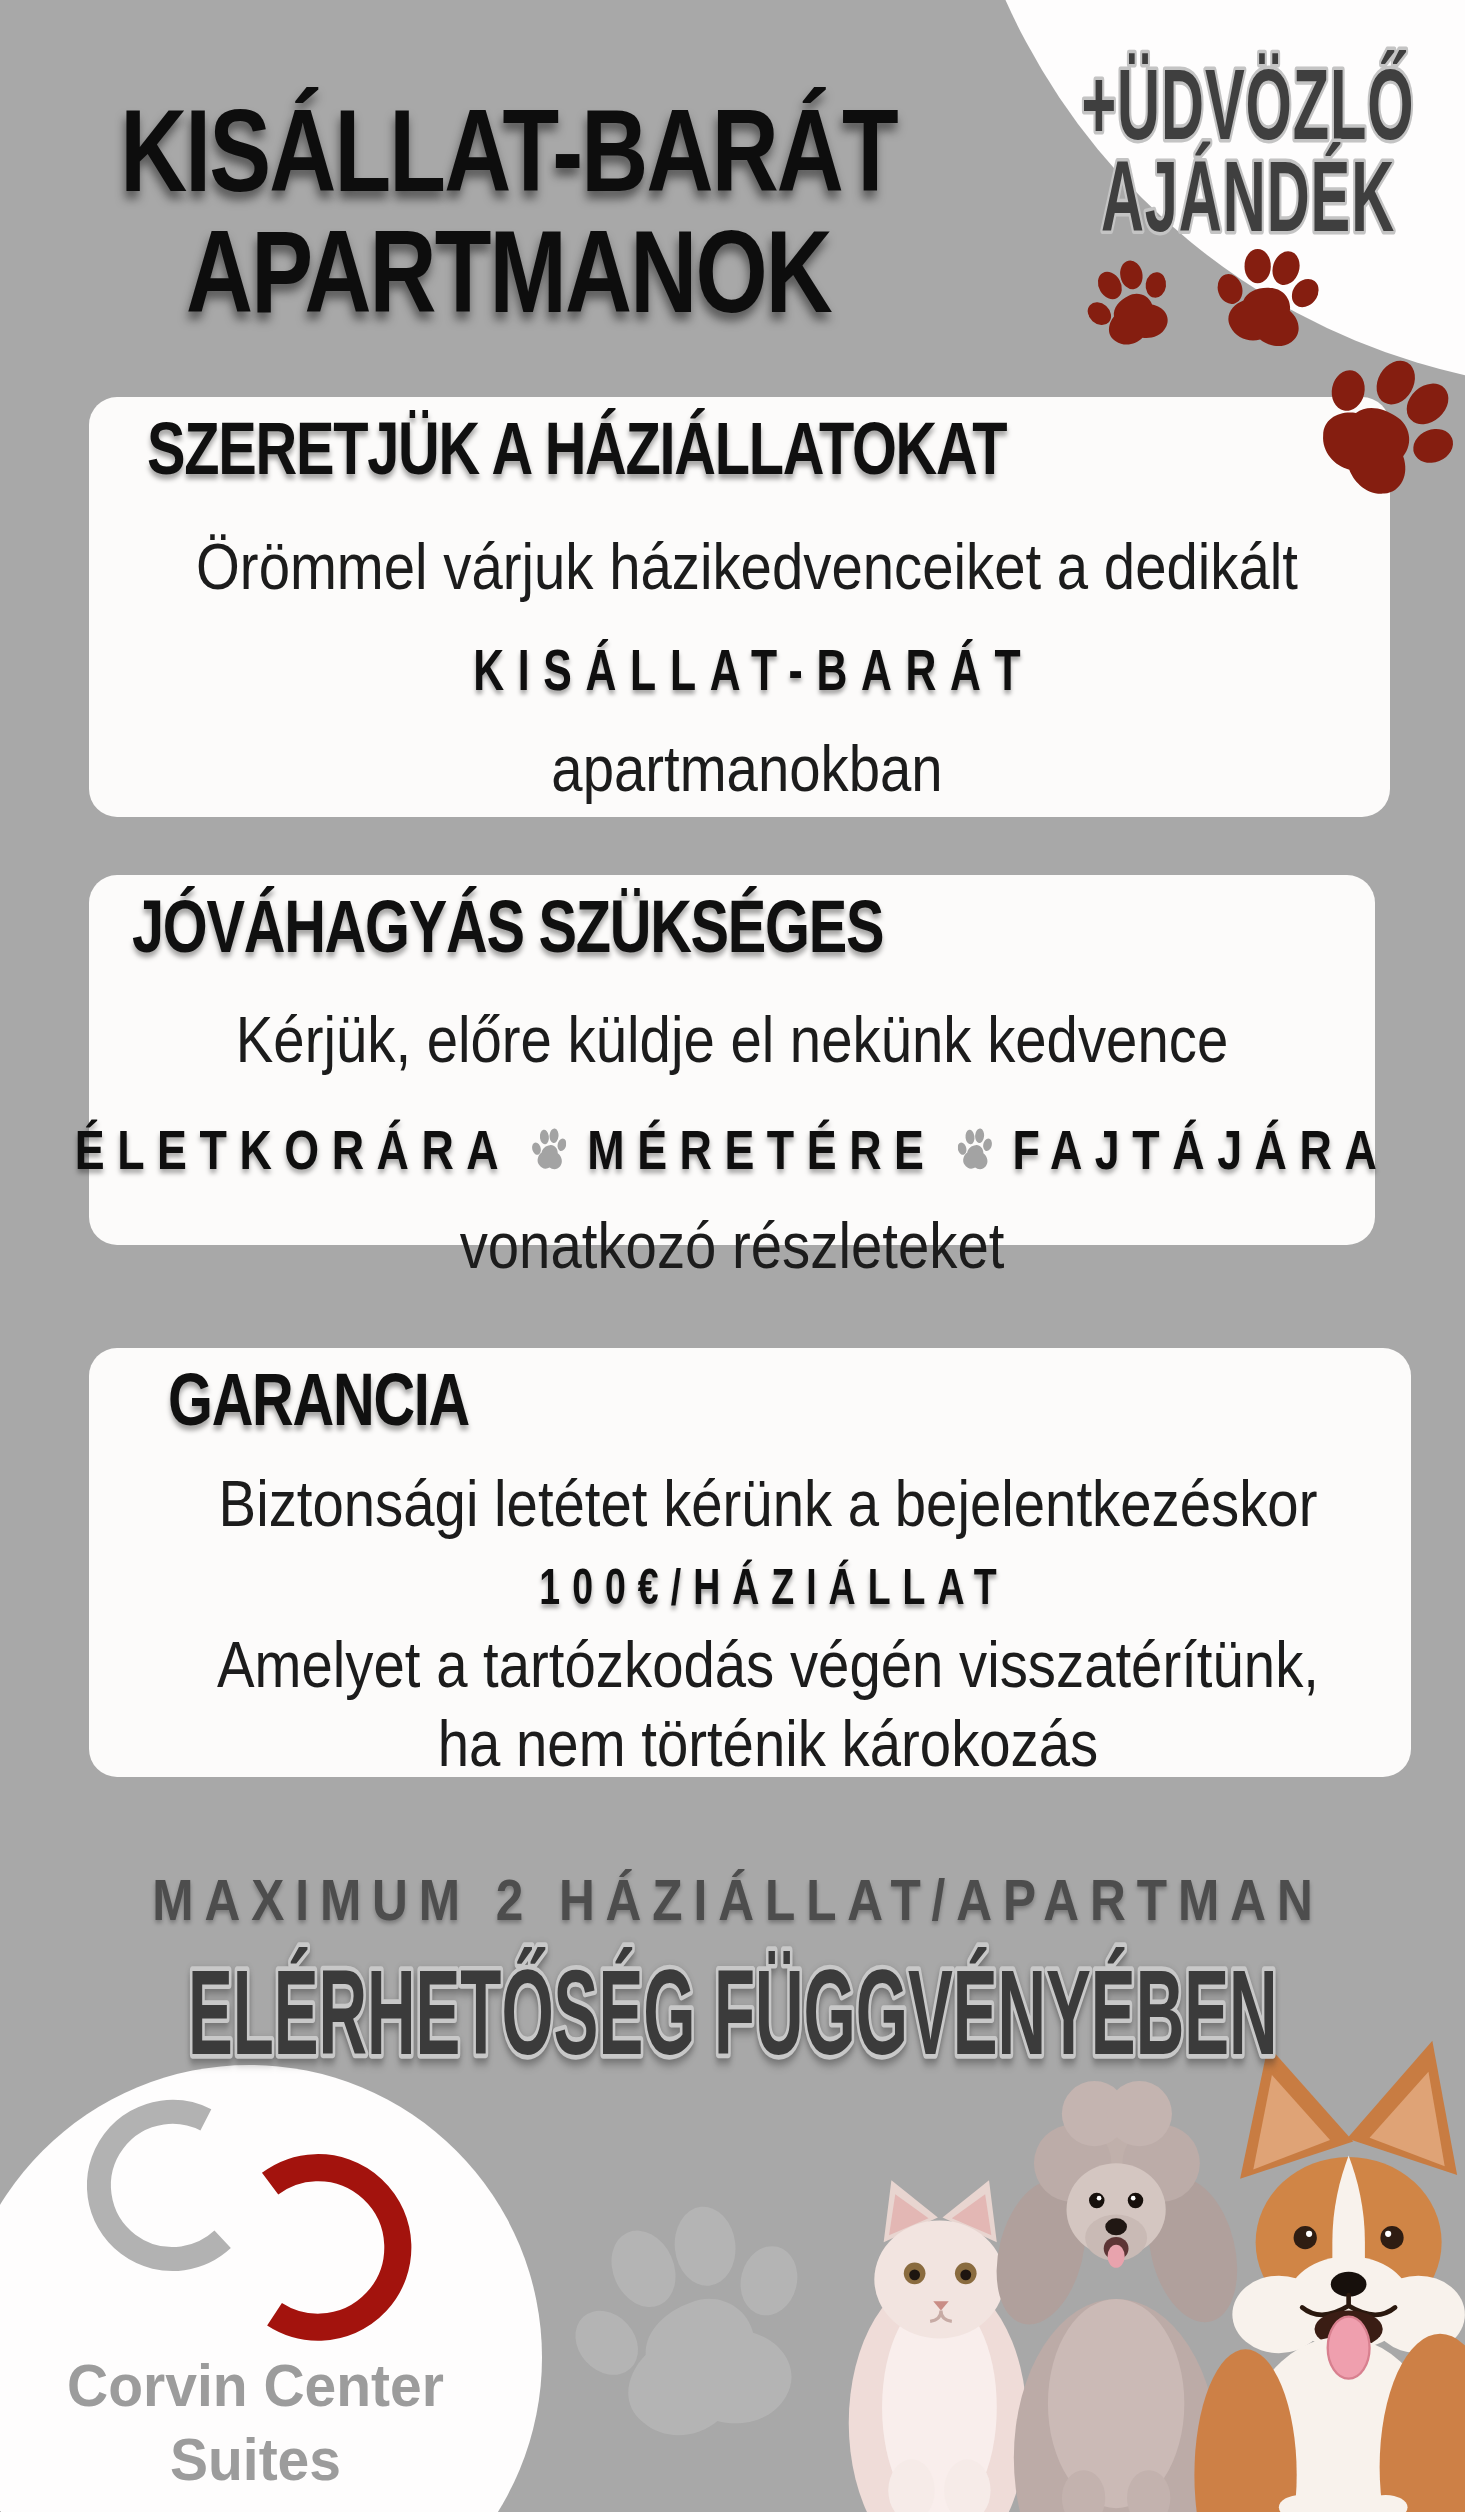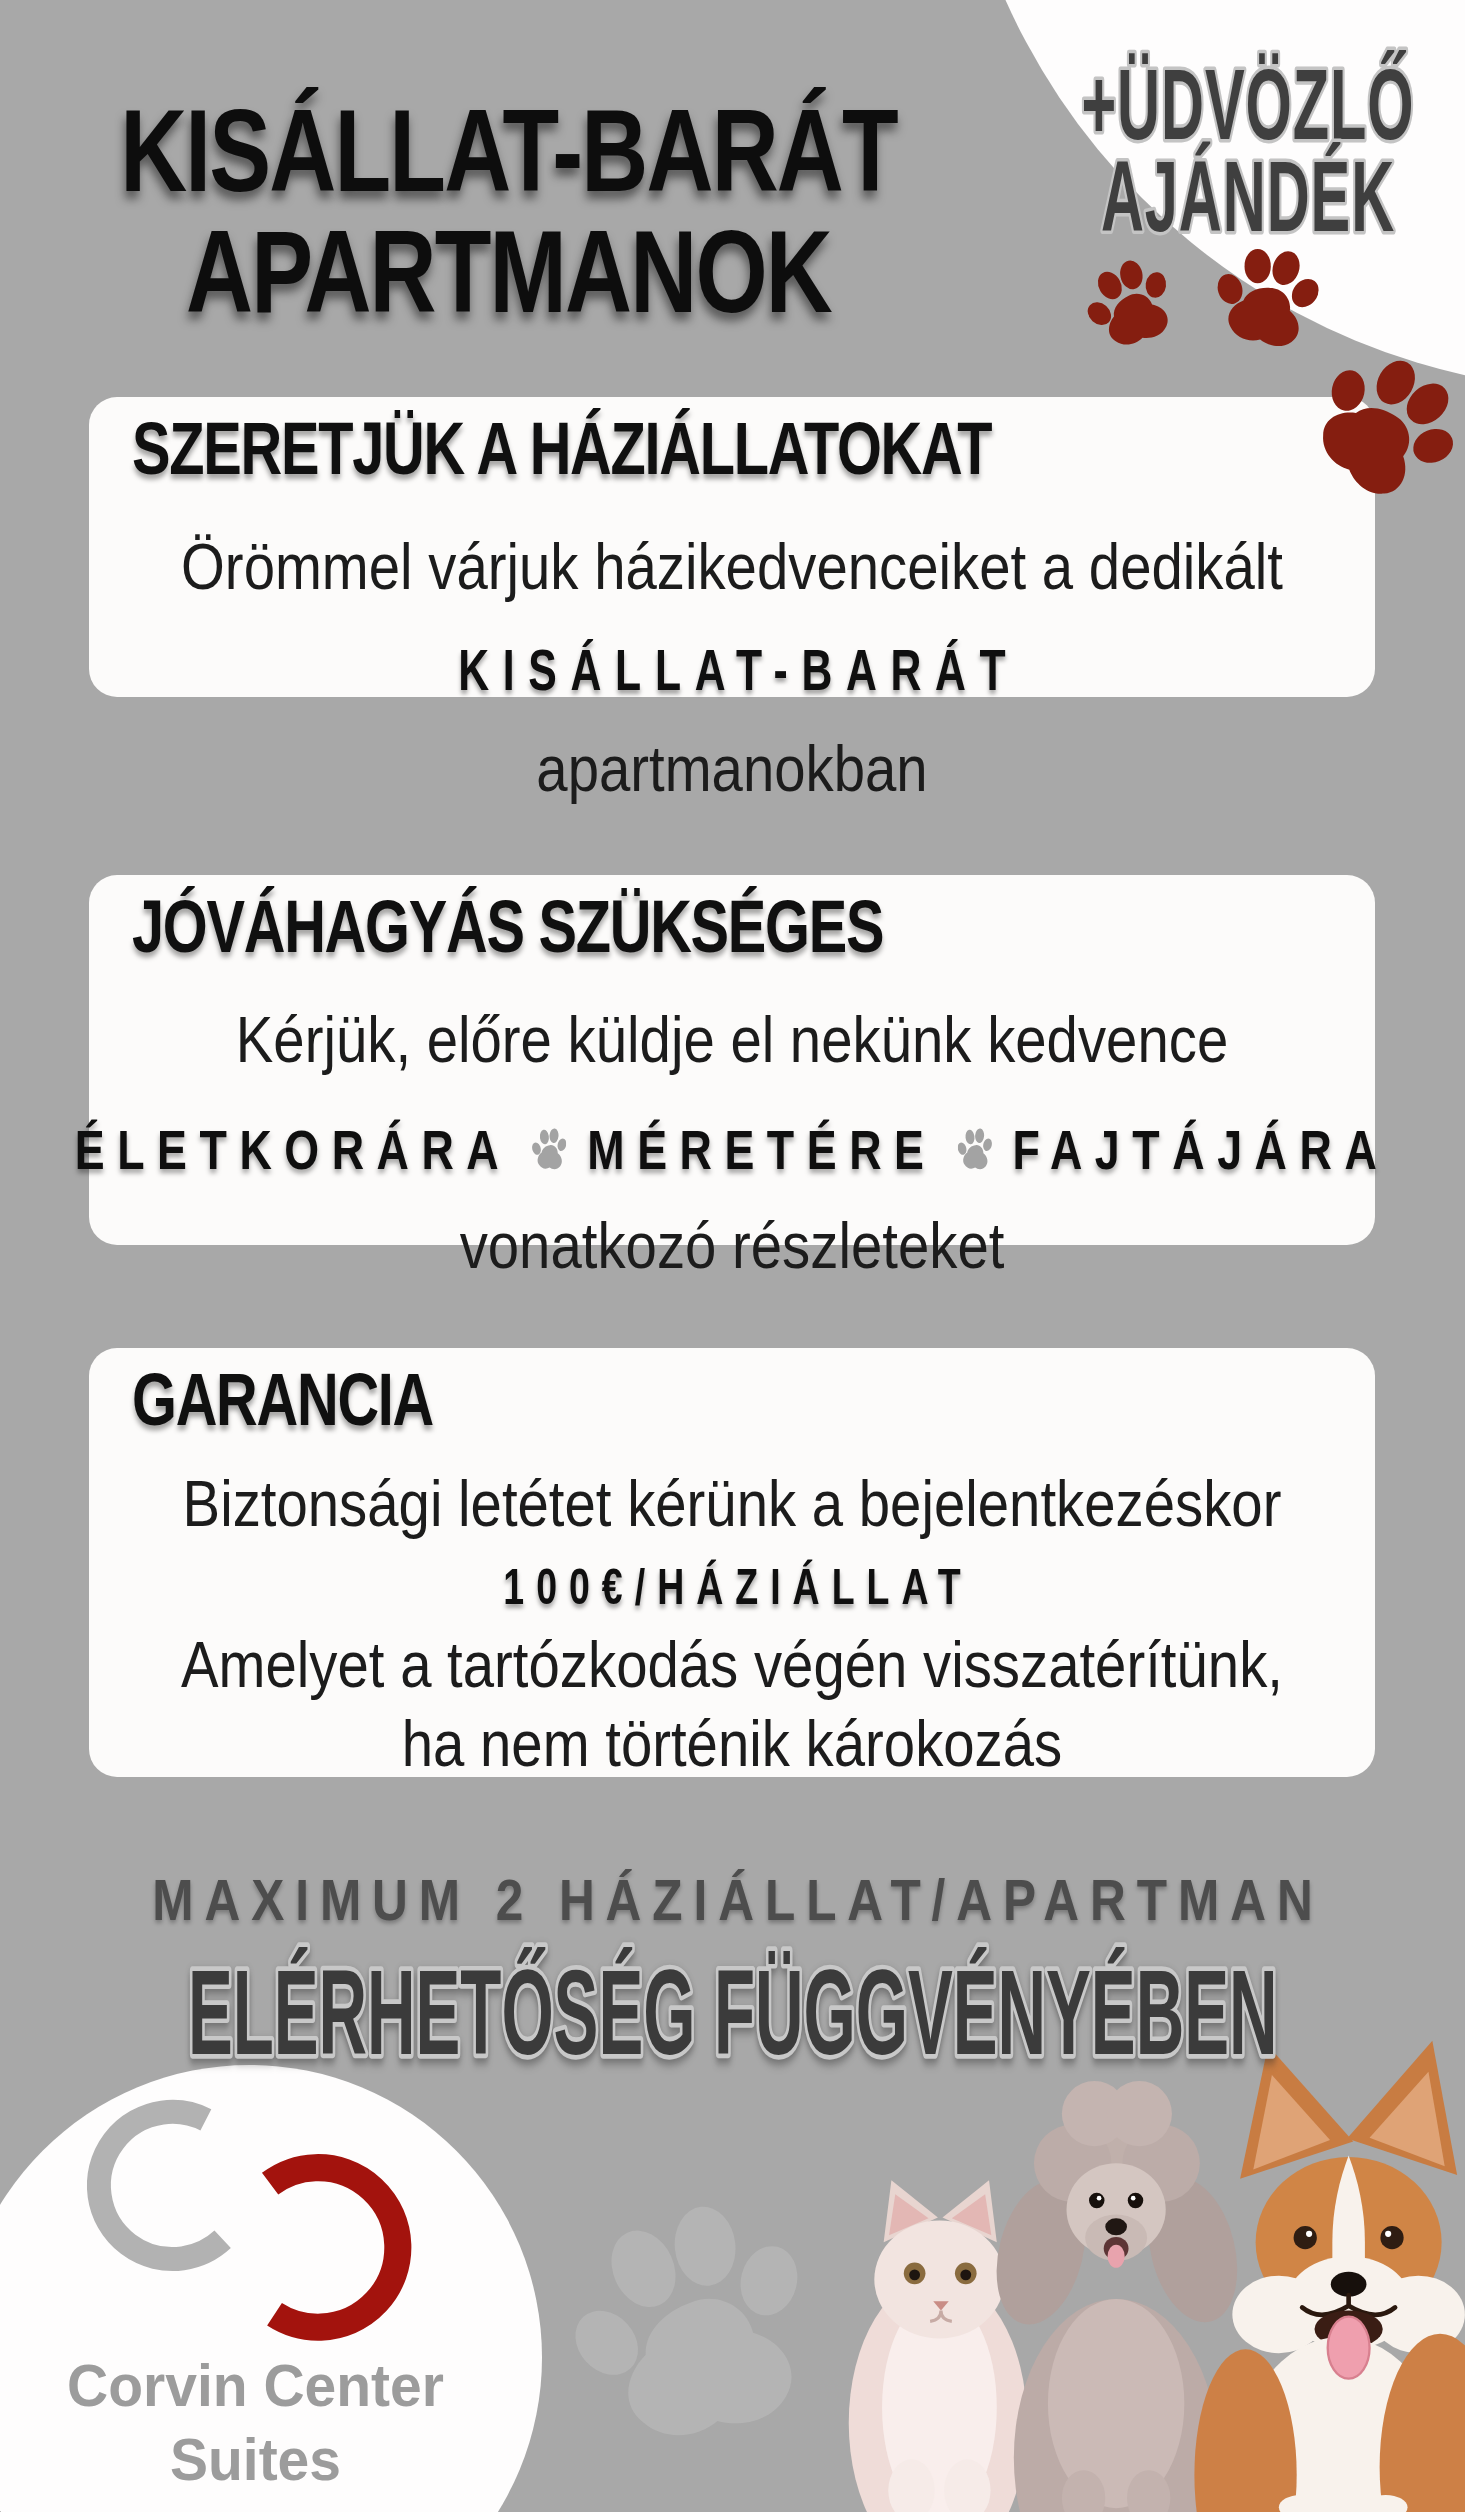--- a/index.html
+++ b/index.html
@@ -31,23 +31,23 @@
     text-align:center; font-size:116px; line-height:1.04; font-weight:700;
     letter-spacing:-2.3px; color:#0d0d0d;
     transform:scaleX(0.8); transform-origin:center top;
     text-shadow:-1.6px 7.8px 11px rgba(25,25,25,0.55);
   }
   
   .card{
     position:absolute; left:89px; width:1286px; background:#fcfbfa;
     border-radius:28px; z-index:2; color:#1e1e1e;
   }
-  .card-1{ top:397px; height:300px; }
+  .card-1{ top:397px; height:420px;padding-left:15px; }
   .card-2{ top:875px; height:370px; }
-  .card-3{ top:1348px; height:429px; }
+  .card-3{ top:1348px; height:429px;padding-left:36px; }
   .card h2{
     margin:11px 0 0 43px; font-size:74px; font-weight:700; color:#101010;
     letter-spacing:-1.6px; line-height:1.1;
     transform:scaleX(0.78); transform-origin:left top;
     text-shadow:0 4.7px 6.2px rgba(0,0,0,0.35);
   }
   .body-line{
     margin:0; text-align:center; font-size:64px; line-height:1.05; color:#1c1c1c;
     transform:scaleX(0.88); transform-origin:center top;
   }

